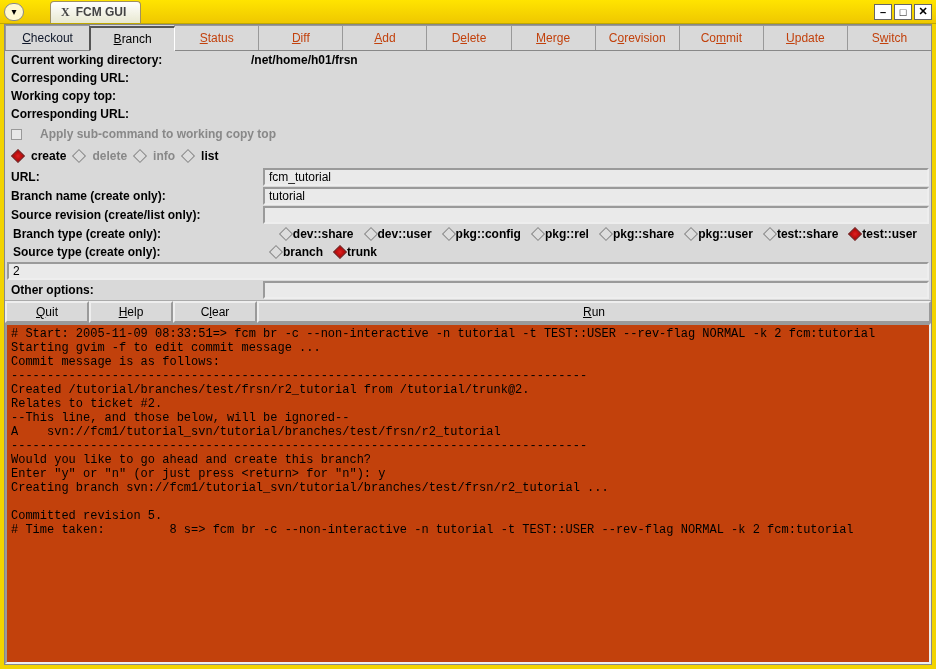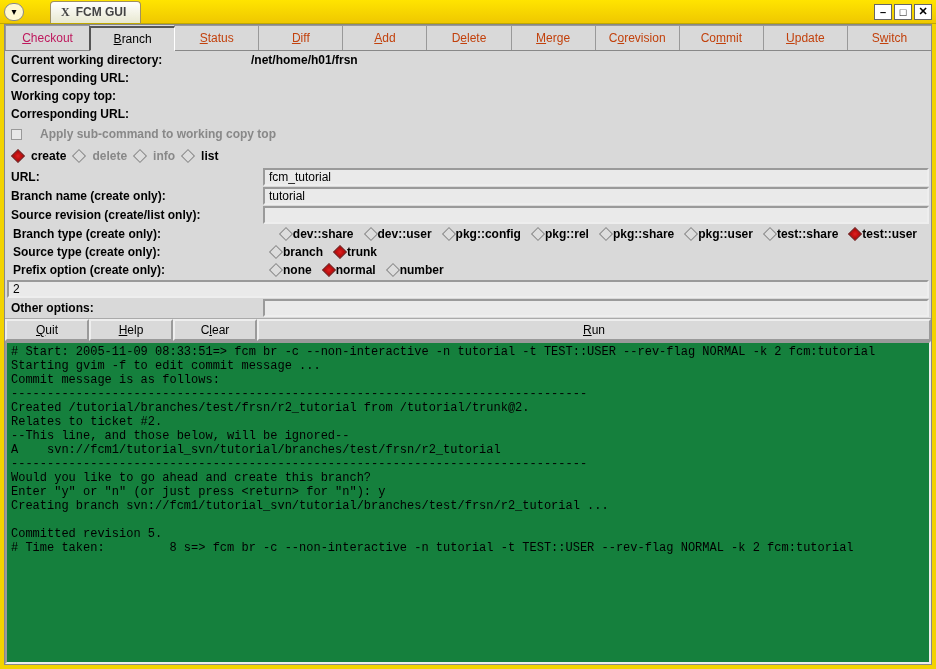--- a/index.html
+++ b/index.html
@@ -76,21 +76,21 @@
   .tab {
     flex: 1;
     border: 1px solid #999;
     border-bottom: none;
     background: #d9d9d9;
     display:flex;align-items:center;justify-content:center;
     color:#c2410c;
     font-size:12px;
     margin-right:-1px;
   }
-  .tab.enabled { color:#be185d; }
+  .tab.enabled { color:#0f172a; }
   .tab.active {
     background:#d9d9d9;
     border-top:2px solid #555;
     border-left:2px solid #555;
     border-right:1px solid #fff;
     border-bottom:1px solid #d9d9d9;
     color:#000; font-weight:normal;
     z-index:1; position:relative; top:1px;
   }
   .tab-label span.ul { text-decoration: underline; }
@@ -146,21 +146,21 @@
     display:flex;align-items:center;justify-content:center;
     font-size:12px;
   }
   .gbtn.small { width:84px; }
   .gbtn.run { flex:1; }
   .gbtn span.ul { text-decoration: underline; }
   
   .console {
     flex:1;
     border:2px inset #eee;
-    background:#15803d;
+    background:#c2410c;
     margin: 0;
     padding: 2px 4px;
     font-family: "Courier New", monospace;
     font-size: 12px;
     white-space: pre;
     overflow:hidden;
     color:#000;
   }
 </style>
 </head>
@@ -306,35 +306,20 @@
         <span class="optitem">
             <span class="diamond"></span>
             <span>branch</span>
           </span>
         <span class="optitem">
             <span class="diamond sel"></span>
             <span>trunk</span>
           </span>
       </div>
 
-      <div class="optrow">
-        <span class="flbl" style="width:256px">Prefix option (create only):</span>
-        <span class="optitem">
-            <span class="diamond"></span>
-            <span>none</span>
-          </span>
-        <span class="optitem">
-            <span class="diamond sel"></span>
-            <span>normal</span>
-          </span>
-        <span class="optitem">
-            <span class="diamond"></span>
-            <span>number</span>
-          </span>
-      </div>
 
       <div class="formrow">
         <input class="textentry" value="2" style="">
       </div>
 
 
       <div class="formrow">
         <span class="flbl">Other options:</span>
         <input class="textentry" value="" style="">
       </div>

